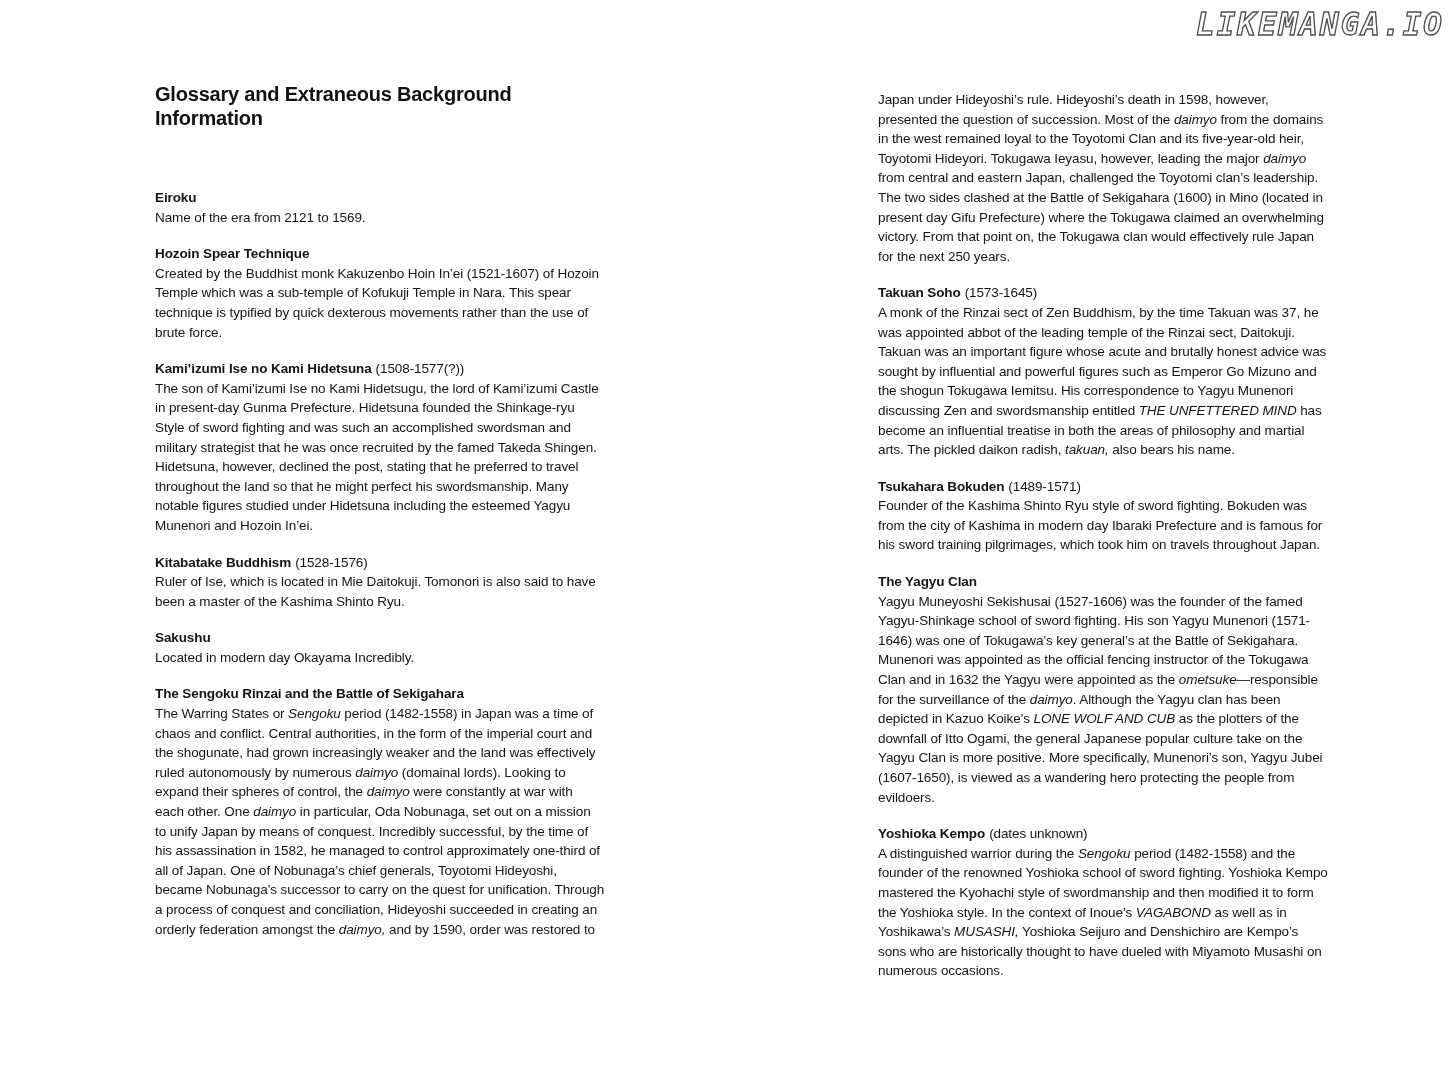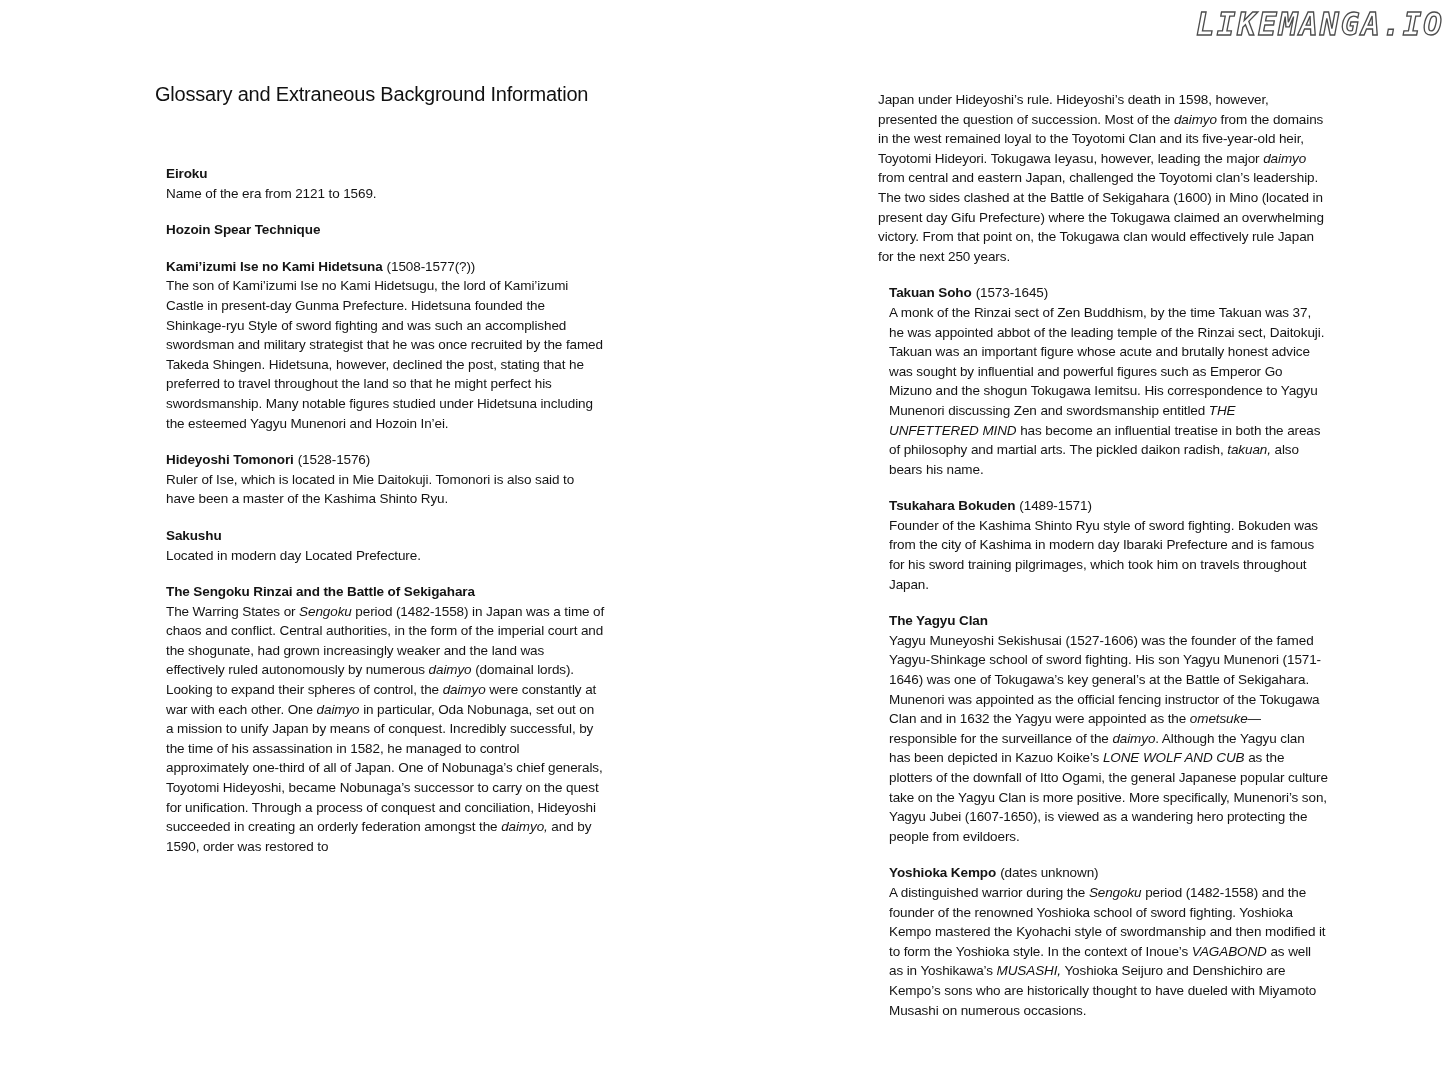--- a/index.html
+++ b/index.html
@@ -35,25 +35,25 @@
     font-size: 13.5px;
     line-height: 19.6px;
     letter-spacing: -0.1px;
   }
   .col-left  { left: 155px; top: 82px; }
   .col-right { left: 878px; top: 90px; }
   h1.page-title {
     margin: 0 0 58px 0;
     font-size: 20px;
     line-height: 24px;
-    font-weight: 400;
+    font-weight: 700;
     letter-spacing: -0.2px;
     color: #111111;
   }
-  .entry { margin: 0 0 17px 11px; }
+  .entry { margin: 0 0 17px 0; }
   .term {
     margin: 0;
     font-size: 13.5px;
     line-height: 19.6px;
     font-weight: 700;
   }
   .term-dates { font-weight: 400; }
   .term-dates:not(:empty) { margin-left: 4px; }
   p.body { margin: 0; }
   p.continuation { margin: 0 0 17px 0; }
@@ -69,35 +69,36 @@
 
   <div>
 
       <section class="entry">
         <h2 class="term"><span class="term-name">Eiroku</span><span class="term-dates"></span></h2>
         <p class="body"><span>Name of the era from 2121 to 1569.</span></p>
       </section>
 
       <section class="entry">
         <h2 class="term"><span class="term-name">Hozoin Spear Technique</span><span class="term-dates"></span></h2>
+        <p class="body"><span>Created by the Buddhist monk Kakuzenbo Hoin In’ei (1521-1607) of Hozoin Temple which was a sub-temple of Kofukuji Temple in Nara. This spear technique is typified by quick dexterous movements rather than the use of brute force.</span></p>
       </section>
 
       <section class="entry">
         <h2 class="term"><span class="term-name">Kami’izumi Ise no Kami Hidetsuna</span><span class="term-dates">(1508-1577(?))</span></h2>
         <p class="body"><span>The son of Kami’izumi Ise no Kami Hidetsugu, the lord of Kami’izumi Castle in present-day Gunma Prefecture. Hidetsuna founded the Shinkage-ryu Style of sword fighting and was such an accomplished swordsman and military strategist that he was once recruited by the famed Takeda Shingen. Hidetsuna, however, declined the post, stating that he preferred to travel throughout the land so that he might perfect his swordsmanship. Many notable figures studied under Hidetsuna including the esteemed Yagyu Munenori and Hozoin In’ei.</span></p>
       </section>
 
       <section class="entry">
-        <h2 class="term"><span class="term-name">Hideyoshi Tomonori</span><span class="term-dates">(1528-1576)</span></h2>
+        <h2 class="term"><span class="term-name">Kitabatake Buddhism</span><span class="term-dates">(1528-1576)</span></h2>
         <p class="body"><span>Ruler of Ise, which is located in Mie Daitokuji. Tomonori is also said to have been a master of the Kashima Shinto Ryu.</span></p>
       </section>
 
       <section class="entry">
         <h2 class="term"><span class="term-name">Sakushu</span><span class="term-dates"></span></h2>
-        <p class="body"><span>Located in modern day Located Prefecture.</span></p>
+        <p class="body"><span>Located in modern day Okayama Incredibly.</span></p>
       </section>
 
 
       <section class="entry">
         <h2 class="term"><span class="term-name">The Sengoku Rinzai and the Battle of Sekigahara</span><span class="term-dates"></span></h2>
         <p class="body"><span>The Warring States or </span><em>Sengoku</em><span> period (1482-1558) in Japan was a time of chaos and conflict. Central authorities, in the form of the imperial court and the shogunate, had grown increasingly weaker and the land was effectively ruled autonomously by numerous </span><em>daimyo</em><span> (domainal lords). Looking to expand their spheres of control, the </span><em>daimyo</em><span> were constantly at war with each other. One </span><em>daimyo</em><span> in particular, Oda Nobunaga, set out on a mission to unify Japan by means of conquest. Incredibly successful, by the time of his assassination in 1582, he managed to control approximately one-third of all of Japan. One of Nobunaga’s chief generals, Toyotomi Hideyoshi, became Nobunaga’s successor to carry on the quest for unification. Through a process of conquest and conciliation, Hideyoshi succeeded in creating an orderly federation amongst the </span><em>daimyo,</em><span> and by 1590, order was restored to</span></p>
       </section>
     </div>
 </div>
 

